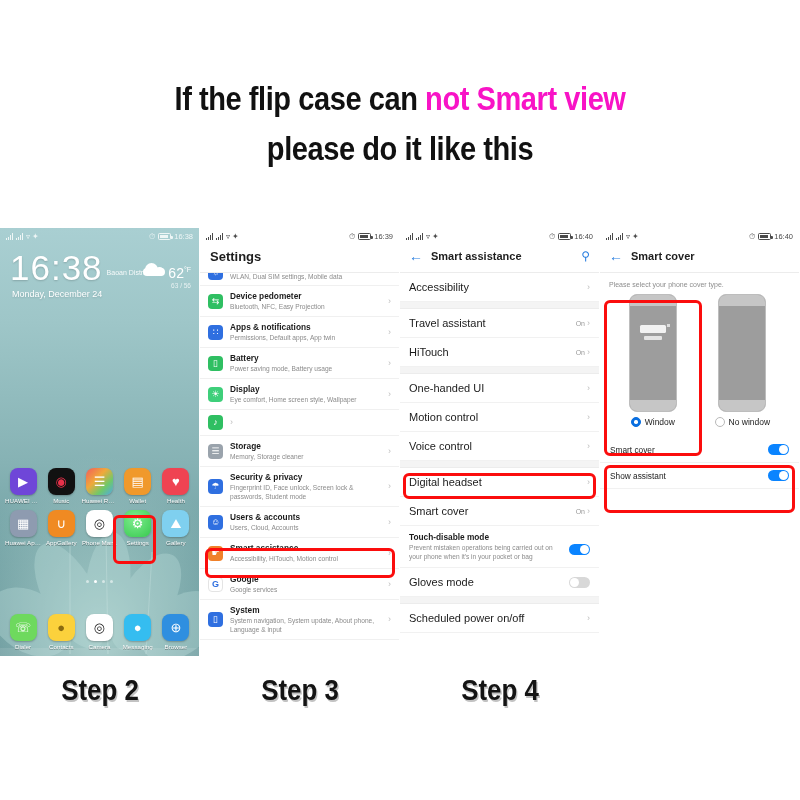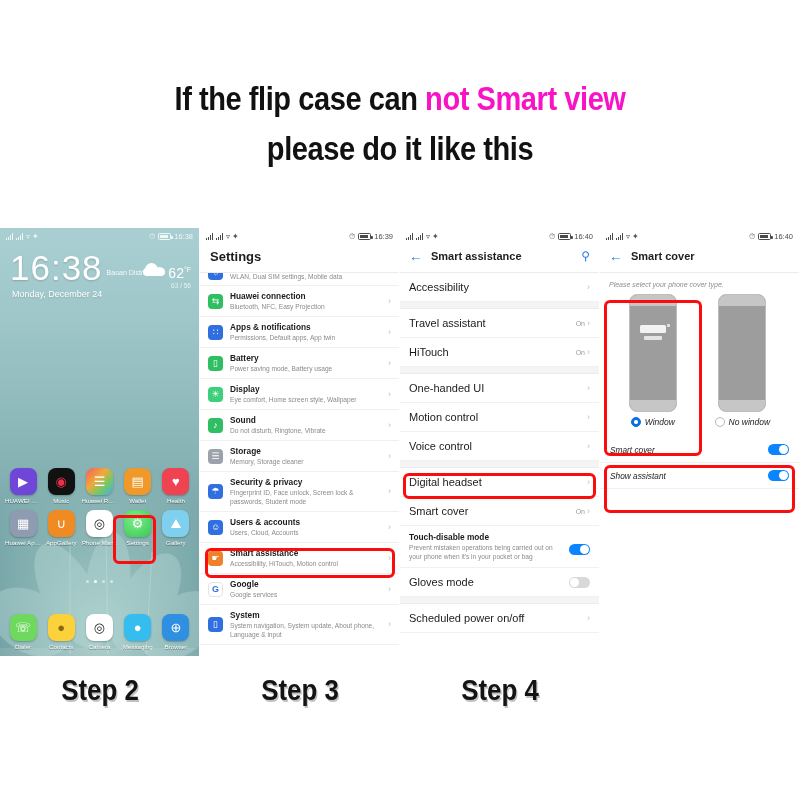--- a/index.html
+++ b/index.html
@@ -433,21 +433,21 @@
           <div class="row" style="padding-top:0;height:13px;overflow:hidden;">
             <div class="rowico" style="background:#2f6fe0;margin-top:-8px;">☼</div>
             <div class="rowtxt">
                 <div class="rowsub">WLAN, Dual SIM settings, Mobile data</div>
               </div>
           </div>
 
           <div class="row">
             <div class="rowico" style="background:#2fbf62">⇆</div>
             <div class="rowtxt">
-              <div class="rowtitle">Huawei connection</div>
+              <div class="rowtitle">Device pedometer</div>
               <div class="rowsub">Bluetooth, NFC, Easy Projection</div>
             </div>
             <span class="chev">›</span>
           </div>
 
           <div class="row">
             <div class="rowico" style="background:#2f6fe0">∷</div>
             <div class="rowtxt">
               <div class="rowtitle">Apps &amp; notifications</div>
               <div class="rowsub">Permissions, Default apps, App twin</div>
@@ -468,24 +468,20 @@
             <div class="rowico" style="background:#3ecf7a">☀</div>
             <div class="rowtxt">
               <div class="rowtitle">Display</div>
               <div class="rowsub">Eye comfort, Home screen style, Wallpaper</div>
             </div>
             <span class="chev">›</span>
           </div>
 
           <div class="row">
             <div class="rowico" style="background:#2fbf62">♪</div>
-            <div class="rowtxt">
-              <div class="rowtitle">Sound</div>
-              <div class="rowsub">Do not disturb, Ringtone, Vibrate</div>
-            </div>
             <span class="chev">›</span>
           </div>
 
           <div class="row">
             <div class="rowico" style="background:#9aa3ac">☰</div>
             <div class="rowtxt">
               <div class="rowtitle">Storage</div>
               <div class="rowsub">Memory, Storage cleaner</div>
             </div>
             <span class="chev">›</span>
@@ -673,21 +669,21 @@
               </span>
             <span>16:40</span>
           </span>
         </div>
 
         <div class="navhdr">
           <span class="backarrow">←</span>
           <span class="navtitle">Smart cover</span>
         </div>
 
-        <div style="border-top:1px solid #ececec;font-style:italic;">
+        <div style="border-top:1px solid #ececec;">
           <div class="hinttext">Please select your phone cover type.</div>
 
           <div class="covers">
             <div class="coveropt">
               <div class="phoneshape">
                 <span class="cap top"></span>
                 <span class="win"></span>
                 <span class="win2"></span>
                 <span class="windot"></span>
                 <span class="cap bot"></span>

